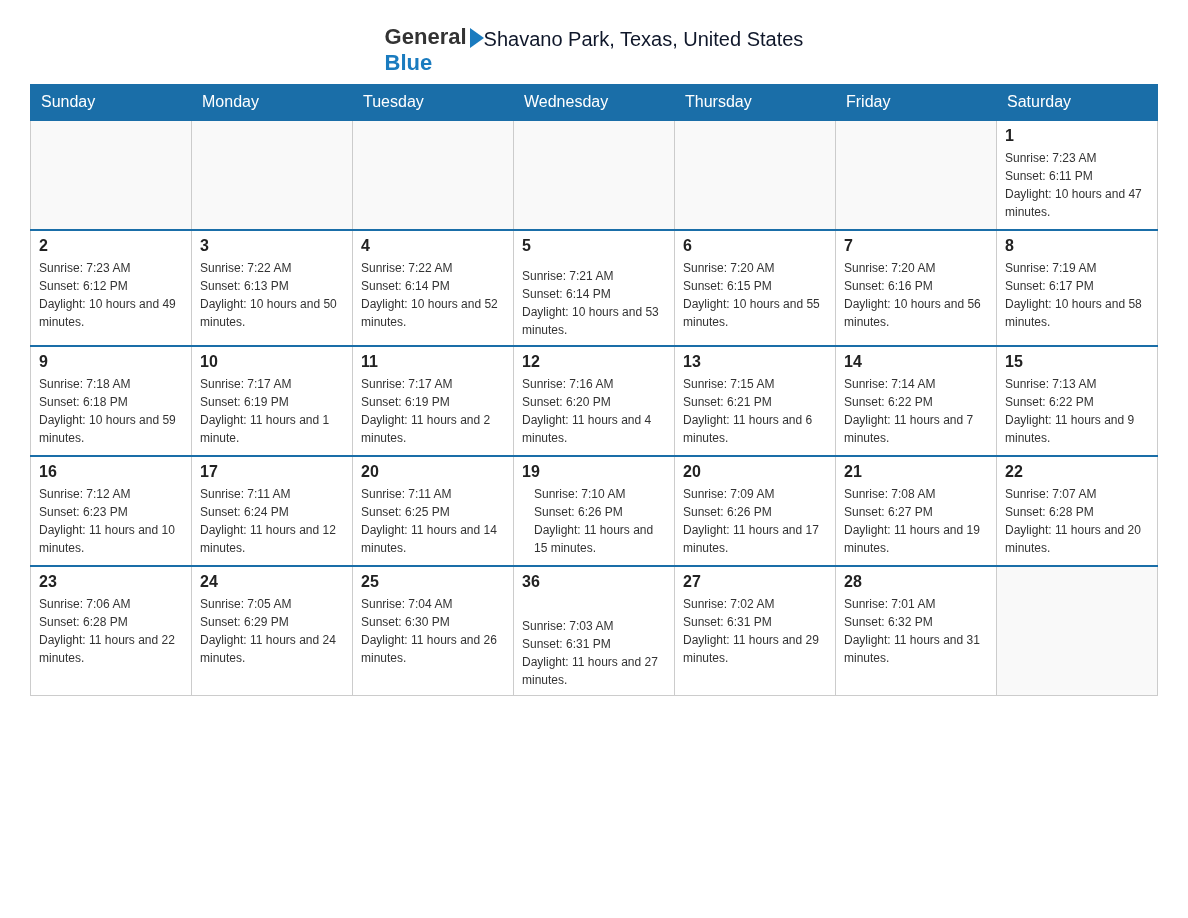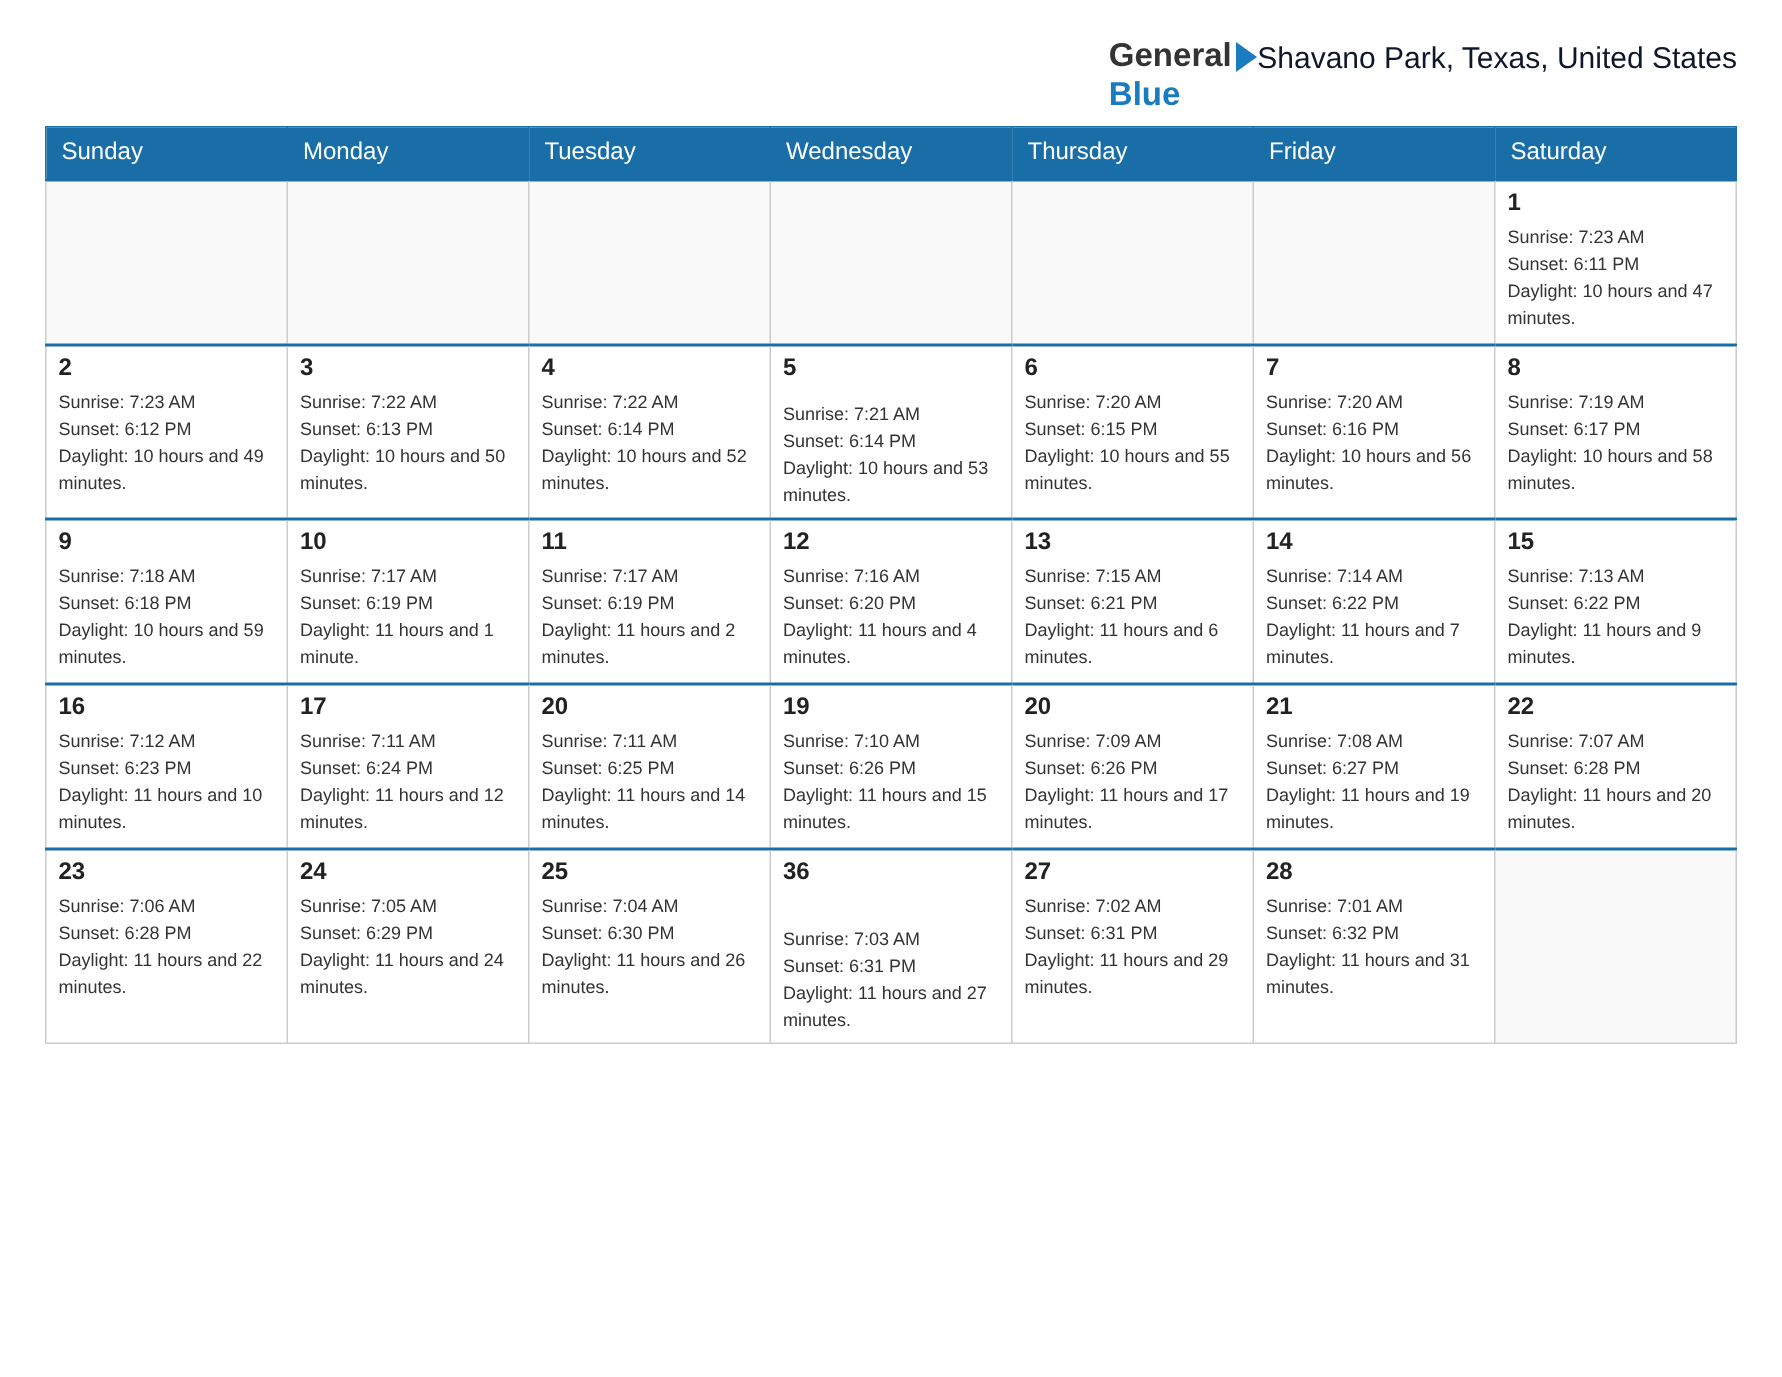--- a/index.html
+++ b/index.html
@@ -5,21 +5,21 @@
     * { box-sizing: border-box; margin: 0; padding: 0; }
     body {
       font-family: Arial, sans-serif;
       background: #fff;
       padding: 24px 30px;
       width: 1188px;
       min-height: 918px;
     }
     .header {
       display: flex;
-      justify-content: flex-end;
+      justify-content: center;
       align-items: flex-start;
     }
     .logo-text-general {
       font-size: 22px;
       font-weight: bold;
       color: #333;
     }
     .logo-text-blue {
       font-size: 22px;
       font-weight: bold;
@@ -246,21 +246,21 @@
 Daylight: 11 hours and 12 minutes.</div>
         </td>
         <td>
           <div class="day-number">20</div>
           <div class="day-info" style="white-space: pre-line;">Sunrise: 7:11 AM
 Sunset: 6:25 PM
 Daylight: 11 hours and 14 minutes.</div>
         </td>
         <td>
           <div class="day-number">19</div>
-          <div class="day-info" style="white-space: pre-line;">Sunrise: 7:10 AM
+          <div class="day-info" style="white-space: pre-line; margin-left: 12px;">Sunrise: 7:10 AM
 Sunset: 6:26 PM
 Daylight: 11 hours and 15 minutes.</div>
         </td>
         <td>
           <div class="day-number">20</div>
           <div class="day-info" style="white-space: pre-line;">Sunrise: 7:09 AM
 Sunset: 6:26 PM
 Daylight: 11 hours and 17 minutes.</div>
         </td>
         <td>

